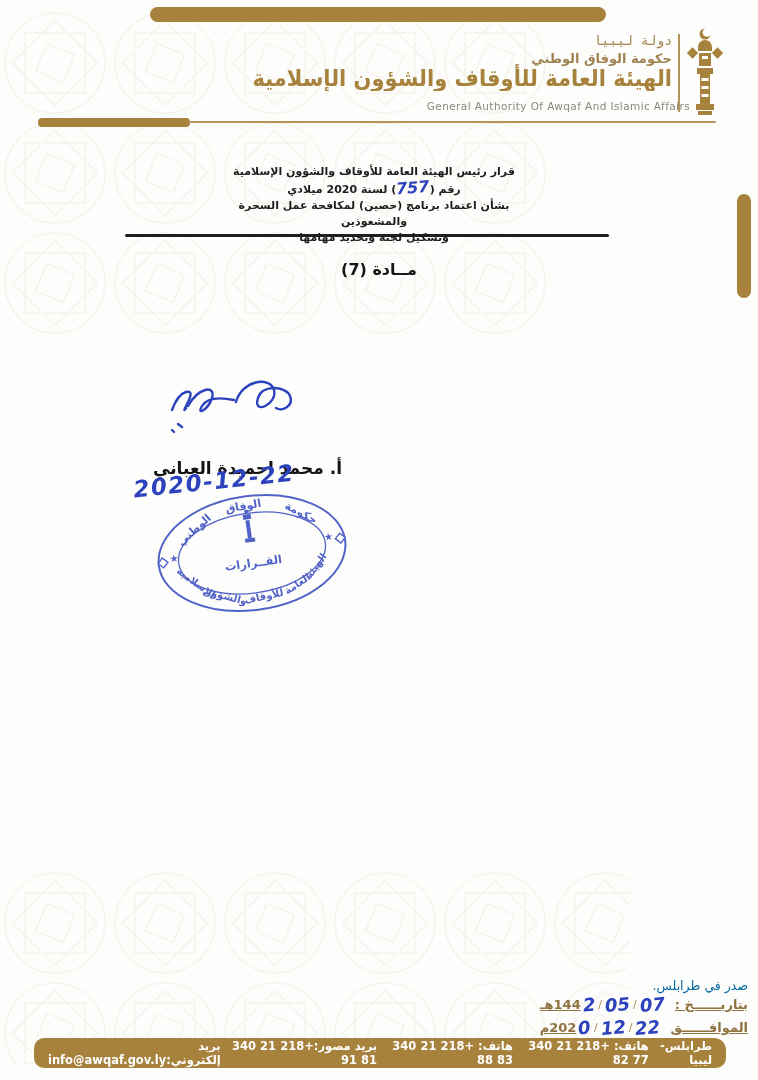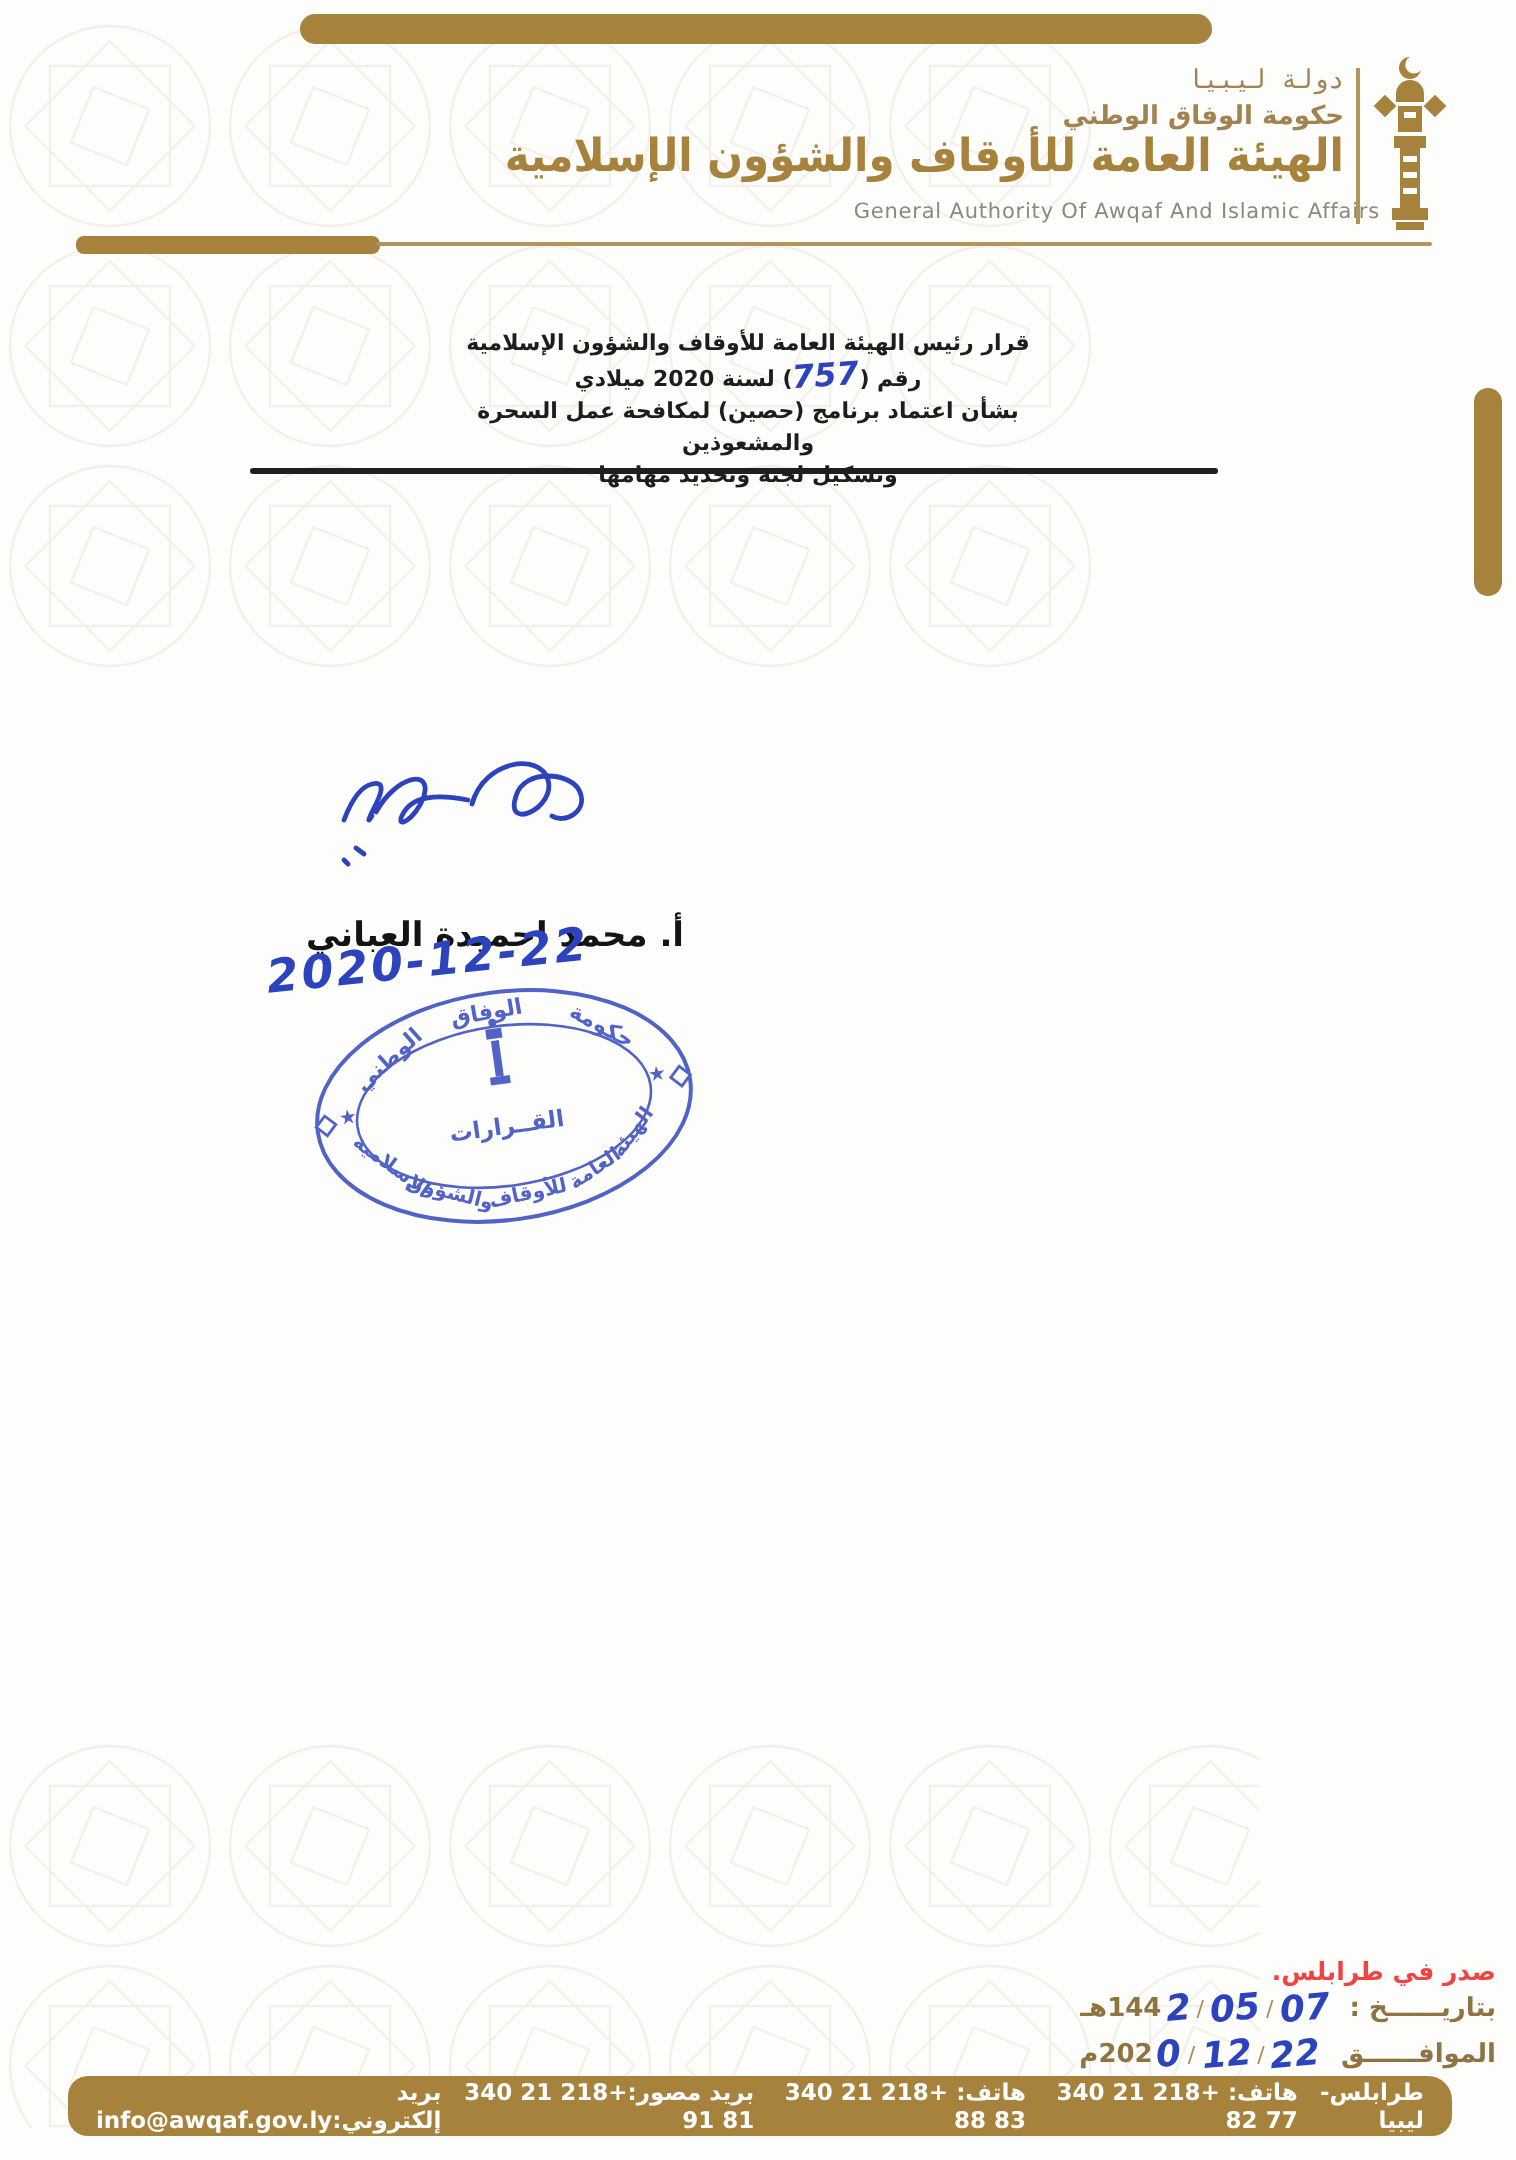--- a/index.html
+++ b/index.html
@@ -34,23 +34,23 @@
   
   #signature-svg{left:158px;top:376px;}
   #signatory{left:75px;top:422px;width:345px;text-align:center;direction:rtl;color:#141414;}
   #signatory .nm{font-size:17px;font-weight:bold;line-height:26px;margin-top:33px;}
   #signatory .tt{font-size:15.5px;font-weight:bold;line-height:25px;}
   #date-ink{left:133px;top:468px;font-size:23px;font-weight:bold;font-style:italic;
             color:#2d43bd;transform:rotate(-6deg);letter-spacing:1.5px;}
   #stamp-wrap{left:142px;top:478px;width:220px;height:150px;transform:rotate(-8deg);opacity:0.92;}
   
   #issued{left:458px;top:978px;width:290px;}
-  #issued-city{direction:rtl;text-align:right;color:#ef4444;font-size:12.5px;font-weight:bold;}
+  #issued-city{direction:rtl;text-align:right;color:#0369a1;font-size:12.5px;font-weight:normal;}
   .date-row{display:flex;justify-content:flex-end;align-items:center;direction:ltr;height:23px;}
-  .date-row .printed{color:#8f7340;font-size:13px;font-weight:bold;}
+  .date-row .printed{color:#8f7340;font-size:13px;font-weight:bold;text-decoration:underline;}
   .date-row .sep{color:#a68c55;font-size:11px;margin:0 1px;}
   .date-row .hand{font-size:18px;transform:rotate(-5deg);margin:0 2px;}
   .label-rtl{direction:rtl;unicode-bidi:isolate;margin-left:8px;}
   
   #contact-bar{left:34px;top:1038px;width:692px;height:30px;background:#a6823c;
                border-radius:10px 12px 10px 10px;display:flex;direction:rtl;align-items:center;
                justify-content:space-between;padding:0 14px;box-sizing:border-box;
                color:#ffffff;font-size:11.5px;font-weight:bold;}
   .pattern{opacity:0.55;}
   svg text{font-family:"DejaVu Sans",sans-serif;}
@@ -109,20 +109,21 @@
   <div class="abs" id="title-block">
     <div>قرار رئيس الهيئة العامة للأوقاف والشؤون الإسلامية</div>
     <div id="decree-num">
       <span>رقم (</span><span class="hand">757</span><span>) لسنة 2020 ميلادي</span>
     </div>
     <div>بشأن اعتماد برنامج (حصين) لمكافحة عمل السحرة والمشعوذين</div>
     <div>وتشكيل لجنة وتحديد مهامها</div>
   </div>
   <div class="abs" id="title-divider"></div>
 
+  <div class="abs" id="article-heading">مــادة (7)</div>
 
   <svg class="abs" id="signature-svg" width="170" height="60" viewBox="0 0 170 60">
     <g fill="none" stroke="#2d43bd" stroke-width="2.4" stroke-linecap="round">
       <path d="M14 34 q6 -16 14 -18 q8 -2 2 10 q-6 12 -2 6"></path>
       <path d="M30 30 C40 12 58 8 54 22 C50 34 38 40 44 30 C50 20 66 22 76 24"></path>
       <path d="M78 26 C84 4 112 0 116 14 C120 28 94 40 100 22 C104 8 128 10 132 20 C136 30 124 36 118 32"></path>
       <path d="M20 48 l4 3 M14 54 l2 2"></path>
     </g>
   </svg>
   <div class="abs" id="signatory">

